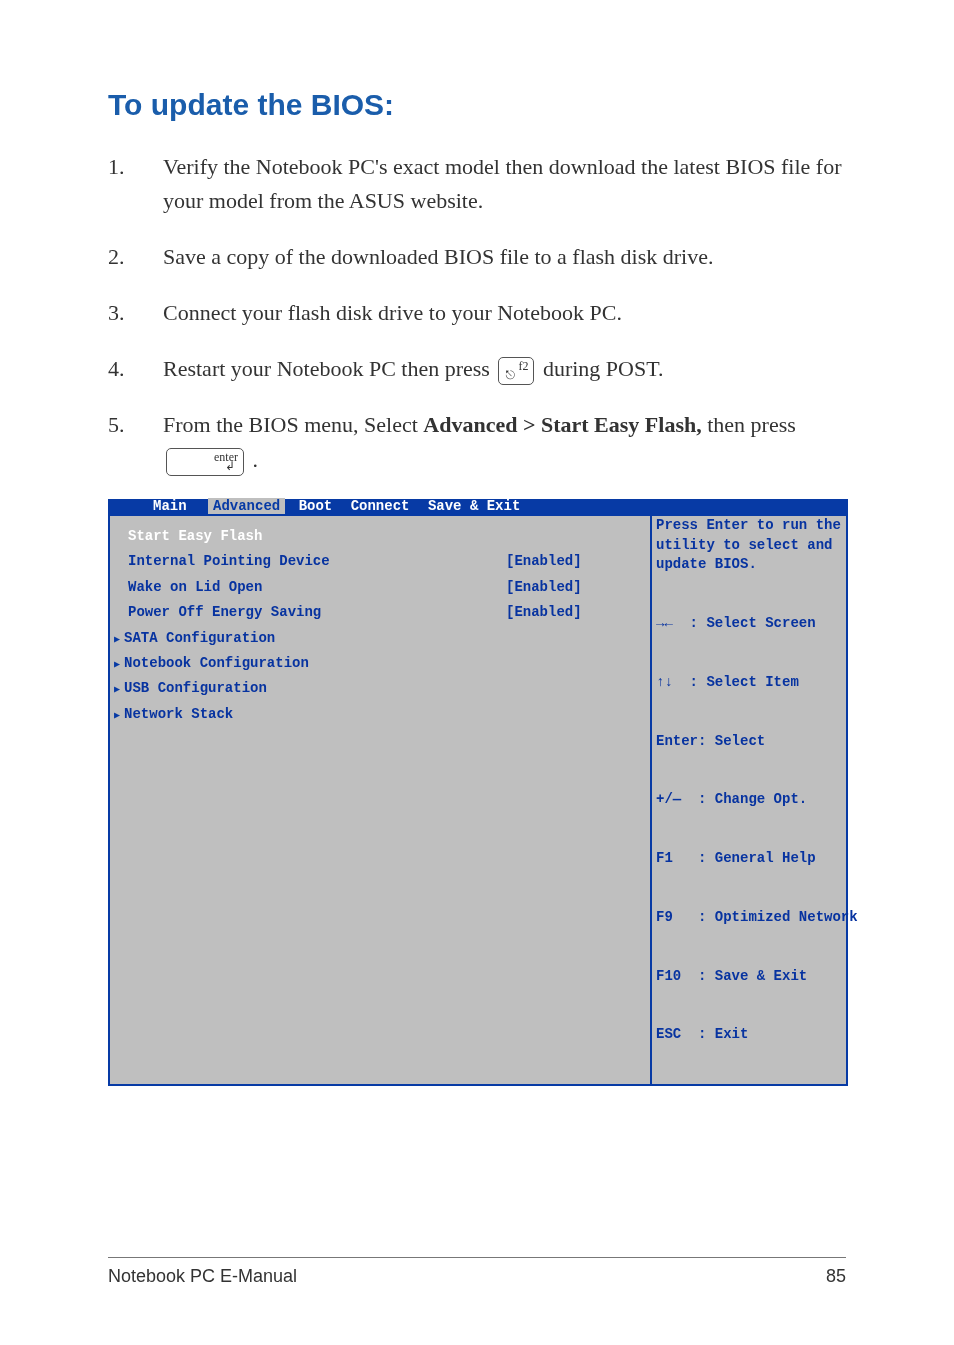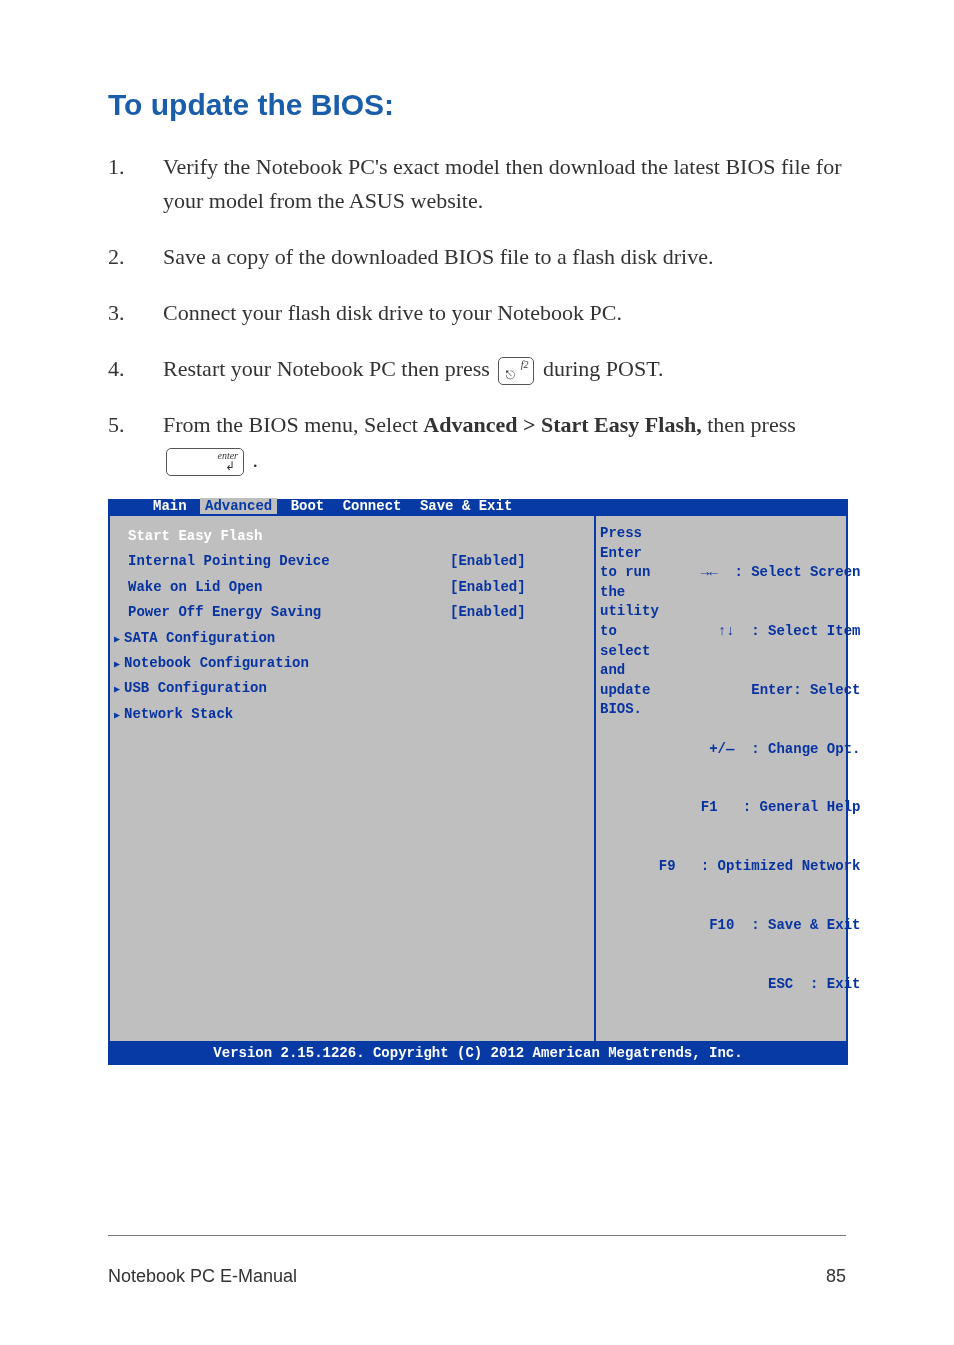--- a/index.html
+++ b/index.html
@@ -39,21 +39,21 @@
     border-radius: 5px;
     padding: 2px 8px 4px 8px;
     min-width: 36px;
     vertical-align: middle;
     position: relative;
     margin: 0 3px;
     height: 28px;
     line-height: 1;
   }
   .keycap-wide { min-width: 78px; padding-left: 24px; }
-  .keycap .sup { font-size: 10px; font-style: italic; position: absolute; top: 2px; right: 5px; font-family: serif; }
+  .keycap .sup { font-size: 12px; position: absolute; top: 2px; right: 5px; font-family: serif; }
   .keycap .sym { font-size: 12px; position: absolute; bottom: 3px; left: 6px; }
   .keycap .sym-right { left: auto; right: 8px; }
 
   .bios {
     width: 740px;
     margin: 20px auto 0 auto;
     font-family: 'Courier New', monospace;
     font-size: 14px;
     line-height: 1.1;
   }
@@ -64,41 +64,41 @@
     padding: 3px 0;
     font-weight: bold;
   }
   .bios-tabs {
     background: #073aa5;
     color: #fff;
     padding: 0 10px 2px 40px;
     font-weight: bold;
   }
   .bios-tab { padding: 0 5px; }
-  .bios-tab.active { background: #bfbfbf; color: #073aa5; }
+  .bios-tab.active { background: #bfbfbf; color: #073aa5; margin-left: 8px; }
   .bios-body {
     background: #bfbfbf;
     display: flex;
     border: 2px solid #073aa5;
     border-top: none;
   }
   .bios-main {
     flex: 1;
     padding: 8px 4px;
     color: #0733a0;
     font-weight: bold;
   }
   .bios-side {
-    width: 252px;
+    width: 196px;
     border-left: 2px solid #073aa5;
-    padding: 8px 4px;
+    padding: 0 4px;
     color: #0733a0;
     font-weight: bold;
     display: flex;
-    flex-direction: row;
+    flex-direction: column;
     justify-content: space-between;
   }
   .bios-row { display: flex; padding: 5px 0 5px 14px; }
   .bios-row .lbl { flex: 1; }
   .bios-row .val { width: 140px; }
   .bios-row.selected .lbl { color: #fff; }
   .bios-arrow::before {
     content: "▶";
     font-size: 10px;
     color: #073aa5;
@@ -111,21 +111,21 @@
     text-align: center;
     padding: 3px 0;
     font-weight: bold;
   }
   .page-footer {
     position: absolute;
     bottom: 58px;
     left: 108px;
     right: 108px;
     border-top: 1px solid #777;
-    padding-top: 30px;
+    padding-top: 8px;
     display: flex;
     justify-content: space-between;
     font-family: Arial, sans-serif;
     font-size: 18px;
     color: #333;
   }
 </style>
 </head>
 <body>
 
@@ -207,31 +207,30 @@
       <div class="bios-row">
           <span class="lbl bios-arrow">USB Configuration</span>
         </div>
       <div class="bios-row">
           <span class="lbl bios-arrow">Network Stack</span>
         </div>
       <div style="height:40px"></div>
     </div>
     <div class="bios-side">
       <div style="white-space:normal;line-height:1.4;">Press Enter to run the utility to select and update BIOS.</div>
-      <div style="white-space:pre;line-height:1.4;text-align:right;">
+      <div style="white-space:pre;line-height:1.4;">
         <div>→←  : Select Screen</div>
         <div>↑↓  : Select Item</div>
         <div>Enter: Select</div>
         <div>+/—  : Change Opt.</div>
         <div>F1   : General Help</div>
         <div>F9   : Optimized Network</div>
         <div>F10  : Save &amp; Exit</div>
         <div>ESC  : Exit</div>
       </div>
     </div>
   </div>
-  <div class="bios-footer">Version 2.15.1226. Copyright (C) 2012 American Megatrends, Inc.</div>
 </div>
 
 <div class="page-footer">
   <span>Notebook PC E-Manual</span>
   <span>85</span>
 </div>
 
 </body></html>

